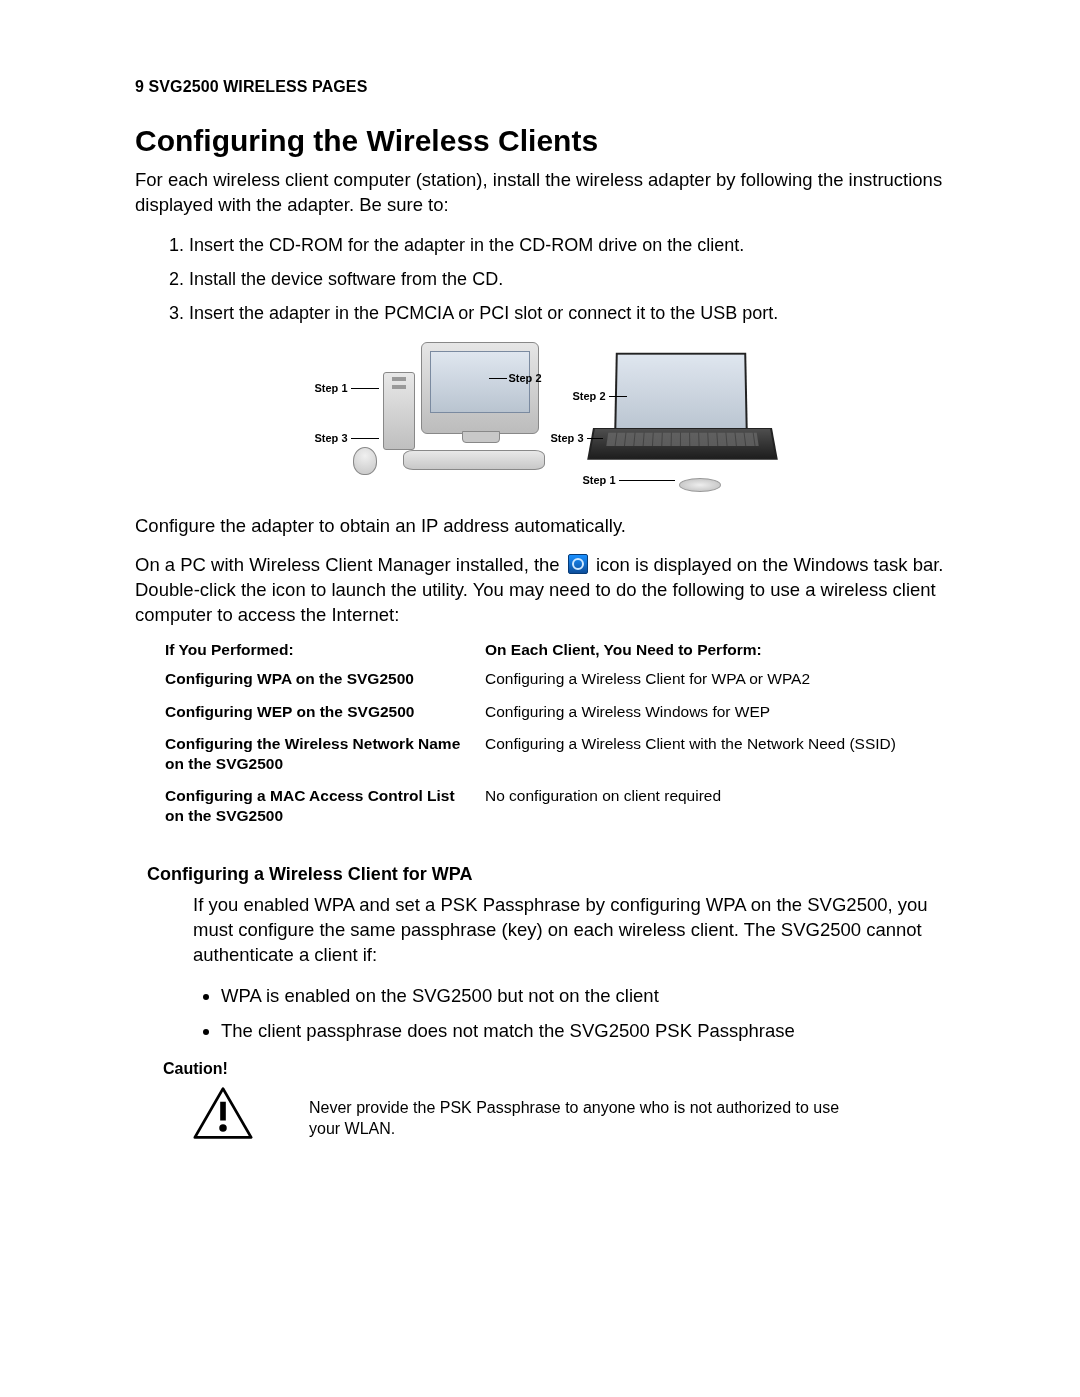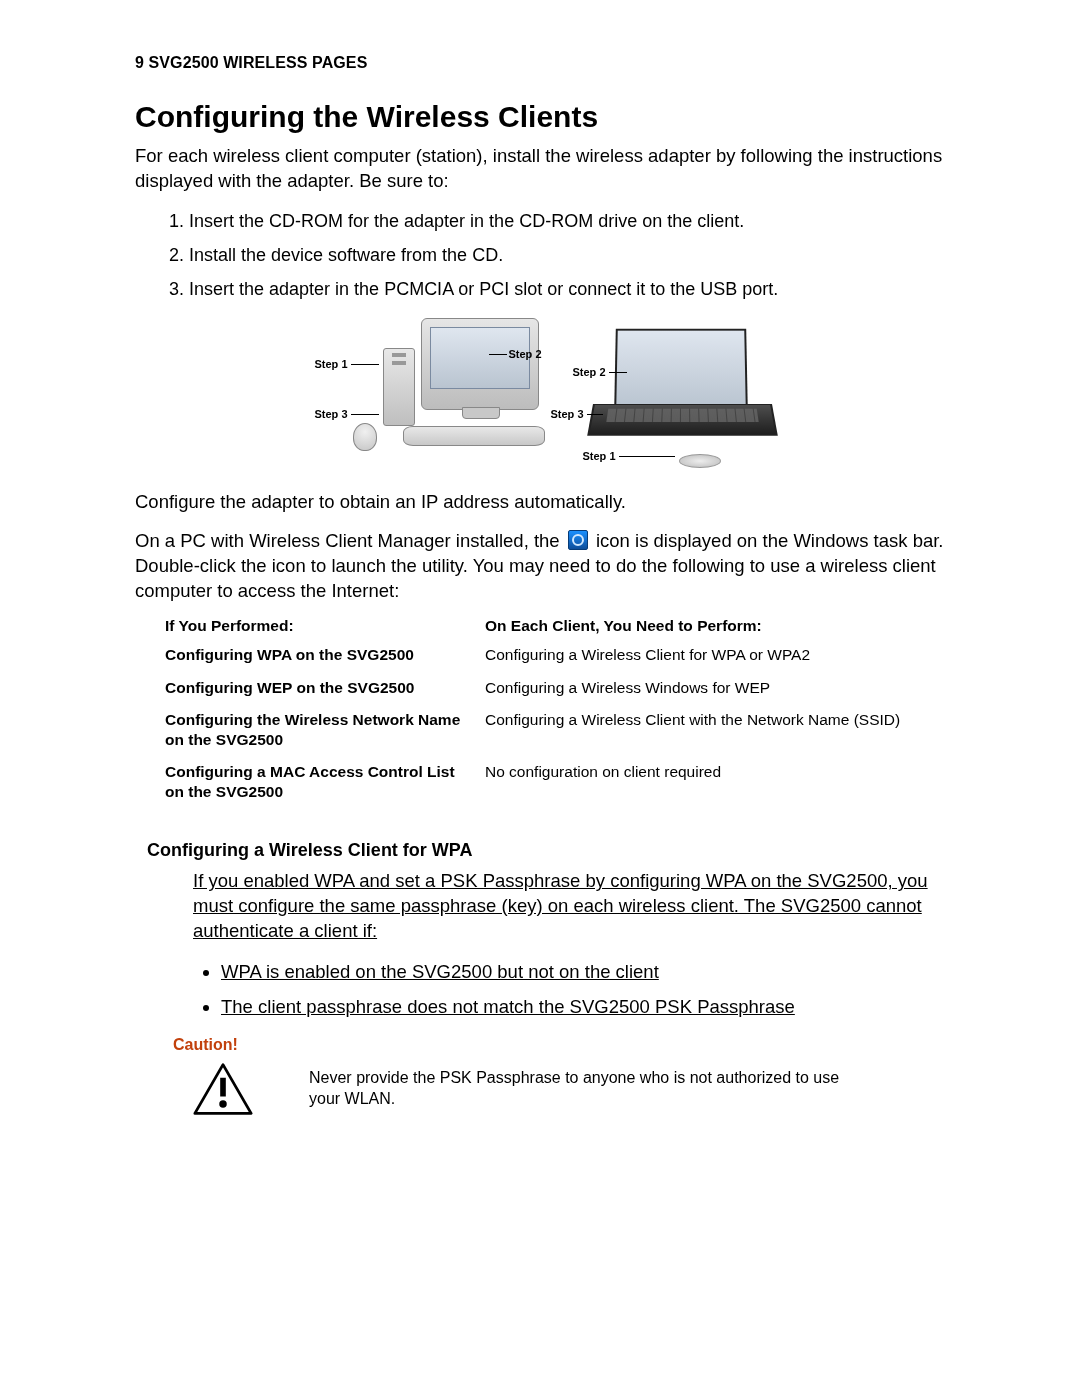--- a/index.html
+++ b/index.html
@@ -5,21 +5,21 @@
   html, body {
     margin: 0;
     padding: 0;
     background: #fff;
     width: 1080px;
   }
   .page {
     box-sizing: border-box;
     width: 1080px;
     min-height: 1397px;
-    padding: 54px 130px 60px 135px;
+    padding: 78px 130px 60px 135px;
     font-family: Arial, Helvetica, sans-serif;
     color: #000;
     position: relative;
   }
   .chapter-head {
     font-size: 16px;
     font-weight: 700;
     letter-spacing: .1px;
     margin-bottom: 28px;
   }
@@ -97,29 +97,29 @@
         position:relative;margin:0 3px;}
   .tray::after{content:"";position:absolute;left:3px;top:3px;right:3px;bottom:3px;
         border:2px solid #cfe8ff;border-radius:50%;}
 
   
   table.cfg{width:760px;margin:6px 0 8px 30px;border-collapse:collapse;font-size:15.5px;}
   table.cfg th{font-weight:700;text-align:left;padding:0 10px 10px 0;vertical-align:top;}
   table.cfg td{padding:0 10px 12px 0;vertical-align:top;line-height:1.3;}
   table.cfg td.left{font-weight:700;width:310px;}
 
-  .caution{font-size:16px;font-weight:700;color:#c2410c;margin:6px 0 8px 38px;}
-  .caut-row{display:flex;align-items:center;padding-left:58px;}
+  .caution{font-size:16px;font-weight:700;color:#000000;margin:6px 0 8px 28px;}
+  .caut-row{display:flex;align-items:flex-end;padding-left:58px;}
   .tri{width:60px;height:54px;position:relative;margin-right:56px;flex:none;}
   .tri svg{display:block;}
   .caut-text{font-size:16px;line-height:1.3;max-width:560px;}
 
   .pageno{position:absolute;left:0;right:0;bottom:70px;text-align:center;font-size:14px;}
 
-  .indent{padding-left:58px;text-decoration:underline;}
+  .indent{padding-left:58px;}
 </style>
 </head>
 <body>
 
 <div class="page">
 
   <div class="chapter-head">9 SVG2500 WIRELESS PAGES</div>
 
   <h2 class="h1">Configuring the Wireless Clients</h2>
 
@@ -178,21 +178,21 @@
     <tr>
       <td class="left">Configuring WPA on the SVG2500</td>
       <td>Configuring a Wireless Client for WPA or WPA2</td>
     </tr>
     <tr>
       <td class="left">Configuring WEP on the SVG2500</td>
       <td>Configuring a Wireless Windows for WEP</td>
     </tr>
     <tr>
       <td class="left">Configuring the Wireless Network Name on the SVG2500</td>
-      <td>Configuring a Wireless Client with the Network Name (SSID)</td>
+      <td>Configuring a Wireless Client with the Network Need (SSID)</td>
     </tr>
     <tr>
       <td class="left">Configuring a MAC Access Control List on the SVG2500</td>
       <td>No configuration on client required</td>
     </tr>
   </tbody>
     </table>
 
   <h3 class="h2">Configuring a Wireless Client for WPA</h3>
 

